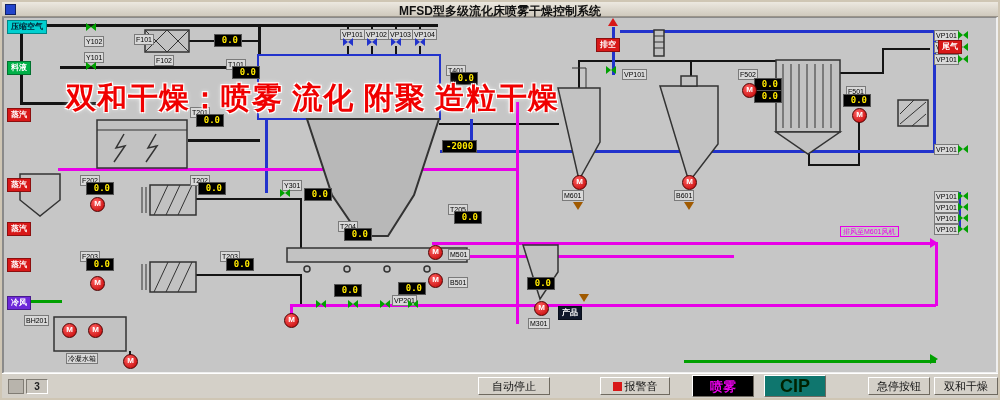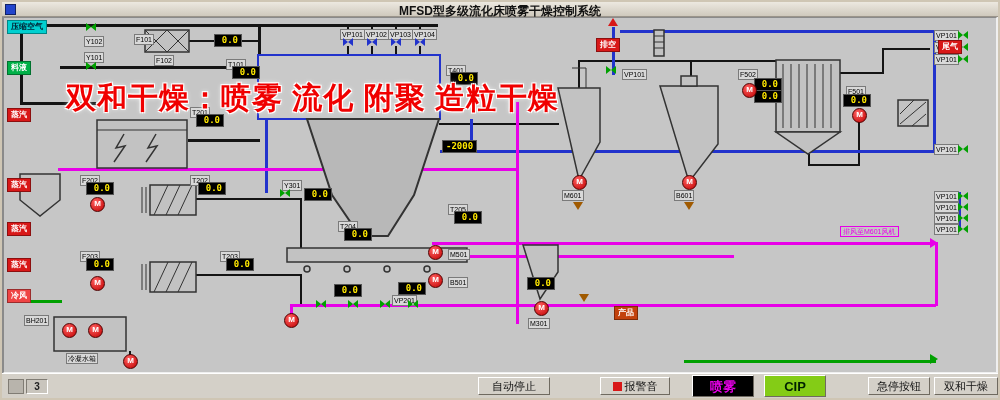--- a/index.html
+++ b/index.html
@@ -49,21 +49,21 @@
   #bb-counter{position:absolute;left:24px;top:5px;width:20px;height:13px;background:#c9c5bd;
     border:1px solid;border-color:#807c74 #fff #fff #807c74;font:bold 10px/13px "Liberation Sans",sans-serif;
     text-align:center;color:#222;}
   #statusbar{position:absolute;left:56px;top:3px;width:336px;height:17px;background:#0000b0;
     border:1px solid;border-color:#66668a #fff #fff #66668a;color:#00ff00;
     font:bold 12px/17px "Liberation Sans",sans-serif;text-align:center;letter-spacing:4px;}
   .btn{position:absolute;height:18px;box-sizing:border-box;background:#d4d0c8;
     border:1px solid;border-color:#fff #6f6a60 #6f6a60 #fff;
     font:11px/15px "Liberation Sans",sans-serif;color:#111;text-align:center;cursor:pointer;padding:0;}
   .btn.spray{height:22px;background:#000;color:#e800e8;font-weight:bold;font-size:13px;line-height:19px;}
-  .btn.cip{height:22px;background:#84cc16;color:#002200;font-weight:bold;font-size:13px;line-height:19px;}
+  .btn.cip{height:22px;background:#0f766e;color:#002200;font-weight:bold;font-size:18px;line-height:19px;}
   .alarm-ico{display:inline-block;width:9px;height:9px;background:#d81818;margin-right:3px;vertical-align:-1px;}
 </style>
 </head>
 <body>
 
 <div id="app">
 
   <div id="schem-bg"></div>
 
   <div id="titlebar">
@@ -192,24 +192,24 @@
       <div class="fa down" style="left: 682px; top: 200px; color: rgb(160, 90, 0);"></div>
       <div class="fa down" style="left: 577px; top: 292px; color: rgb(160, 90, 0);"></div>
       <div class="fa right" style="left: 928px; top: 352px; color: rgb(0, 160, 0);"></div>
       <div class="fa right" style="left: 928px; top: 236px; color: rgb(232, 0, 232);"></div>
       <div class="stream" style="left: 5px; top: 18px; background: rgb(0, 208, 208); color: rgb(0, 34, 51);">压缩空气</div>
       <div class="stream" style="left: 5px; top: 59px; background: rgb(0, 176, 72); color: rgb(255, 255, 255);">料液</div>
       <div class="stream" style="left: 5px; top: 106px; background: rgb(216, 24, 24); color: rgb(255, 255, 255);">蒸汽</div>
       <div class="stream" style="left: 5px; top: 176px; background: rgb(216, 24, 24); color: rgb(255, 255, 255);">蒸汽</div>
       <div class="stream" style="left: 5px; top: 220px; background: rgb(216, 24, 24); color: rgb(255, 255, 255);">蒸汽</div>
       <div class="stream" style="left: 5px; top: 256px; background: rgb(216, 24, 24); color: rgb(255, 255, 255);">蒸汽</div>
-      <div class="stream" style="left: 5px; top: 287px; background: #ef4444; color: rgb(255, 255, 255);">冷风</div>
+      <div class="stream" style="left: 5px; top: 294px; background: #6d28d9; color: rgb(255, 255, 255);">冷风</div>
       <div class="stream" style="left: 594px; top: 36px; background: rgb(216, 24, 24); color: rgb(255, 255, 255);">排空</div>
       <div class="stream" style="left: 936px; top: 38px; background: rgb(216, 24, 24); color: rgb(255, 255, 255);">尾气</div>
-      <div class="stream" style="left: 612px; top: 304px; background: #c2410c; color: rgb(255, 255, 255);">产品</div>
+      <div class="stream" style="left: 556px; top: 304px; background: #0f172a; color: rgb(255, 255, 255);">产品</div>
       <div class="tag" style="left: 82px; top: 34px;">Y102</div>
       <div class="tag" style="left: 132px; top: 32px;">F101</div>
       <div class="tag" style="left: 82px; top: 50px;">Y101</div>
       <div class="tag" style="left: 152px; top: 53px;">F102</div>
       <div class="tag" style="left: 224px; top: 57px;">T101</div>
       <div class="tag" style="left: 338px; top: 27px;">VP101</div>
       <div class="tag" style="left: 362px; top: 27px;">VP102</div>
       <div class="tag" style="left: 386px; top: 27px;">VP103</div>
       <div class="tag" style="left: 410px; top: 27px;">VP104</div>
       <div class="tag" style="left: 444px; top: 63px;">T401</div>

